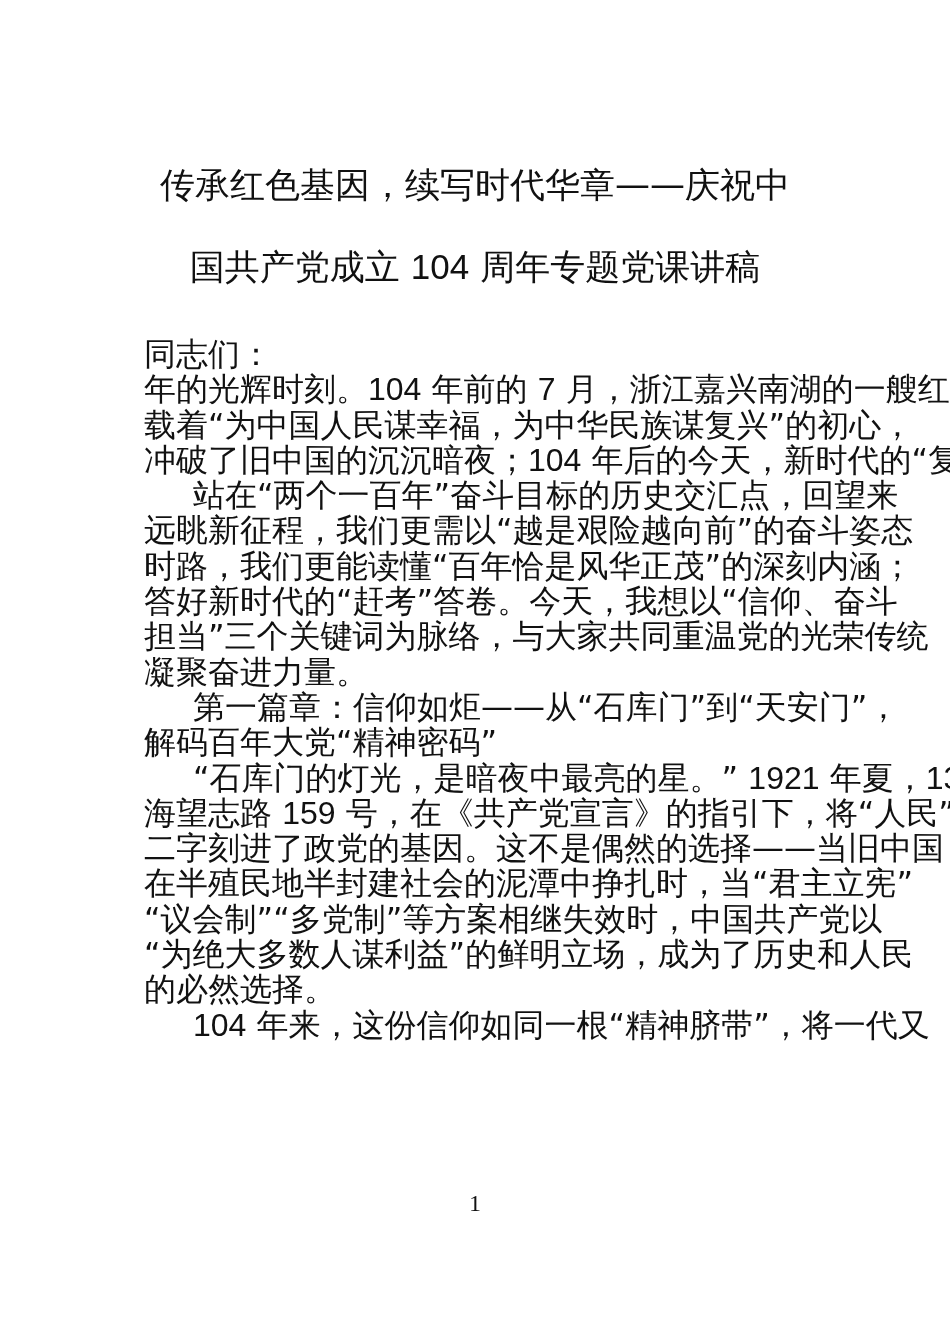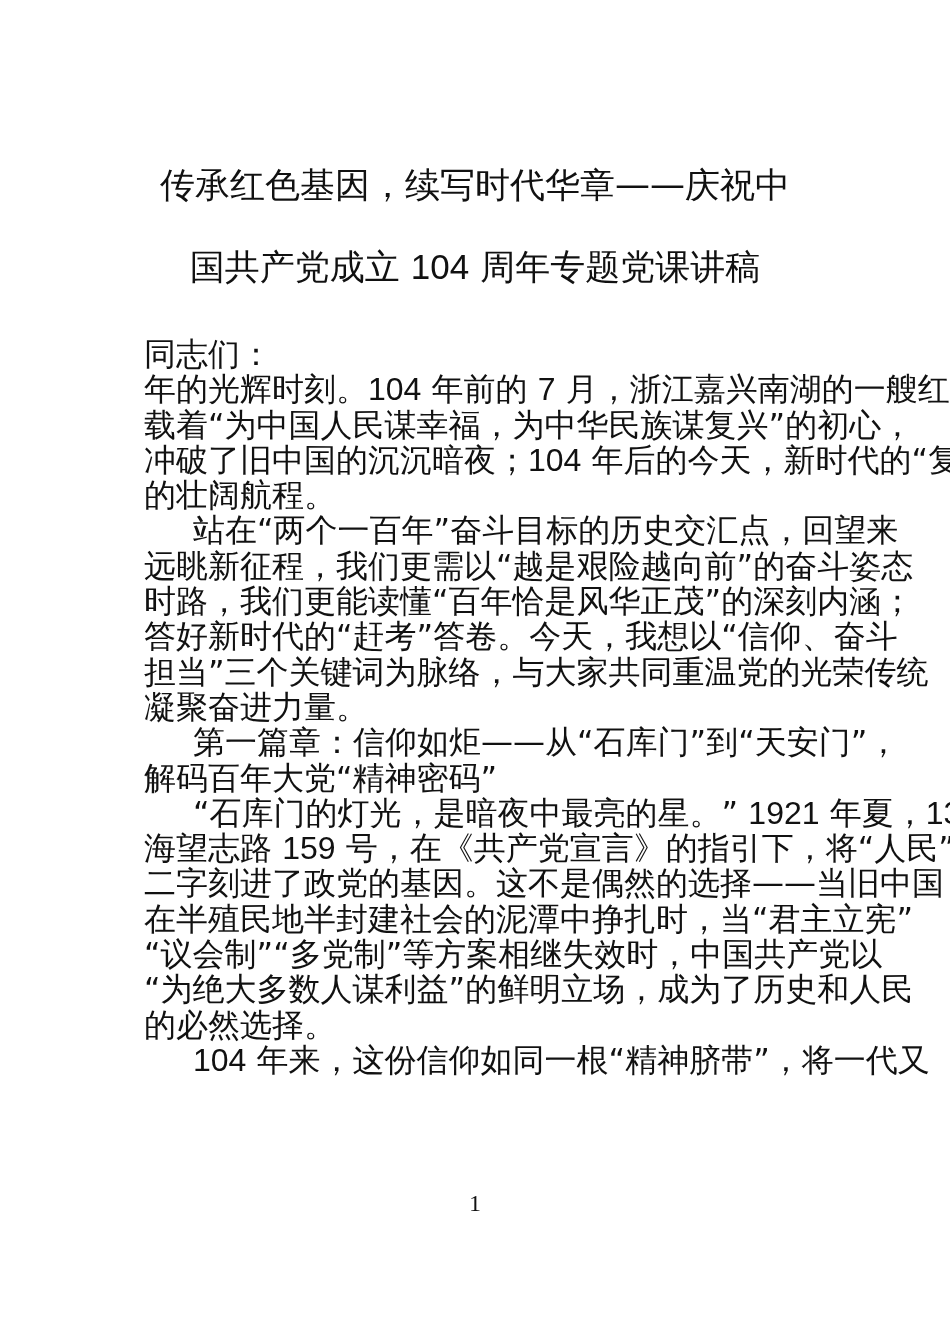--- a/index.html
+++ b/index.html
@@ -67,21 +67,20 @@
 
   <div class="title title-line-1">传承红色基因，续写时代华章——庆祝中</div>
   <div class="title title-line-2">国共产党成立 <span class="num">104</span> 周年专题党课讲稿</div>
 
   <div class="body-text">
     <div class="line">同志们：</div>
     <div id="body-lines">
         <div class="line">年的光辉时刻。<span class="num">104</span> 年前的 <span class="num">7</span> 月，浙江嘉兴南湖的一艘红船，</div>
         <div class="line">载着“为中国人民谋幸福，为中华民族谋复兴”的初心，</div>
         <div class="line">冲破了旧中国的沉沉暗夜；<span class="num">104</span> 年后的今天，新时代的“复</div>
-        <div class="line">的壮阔航程。</div>
         <div class="line indent">站在“两个一百年”奋斗目标的历史交汇点，回望来</div>
         <div class="line">远眺新征程，我们更需以“越是艰险越向前”的奋斗姿态</div>
         <div class="line">时路，我们更能读懂“百年恰是风华正茂”的深刻内涵；</div>
         <div class="line">答好新时代的“赶考”答卷。今天，我想以“信仰、奋斗</div>
         <div class="line">担当”三个关键词为脉络，与大家共同重温党的光荣传统</div>
         <div class="line">凝聚奋进力量。</div>
         <div class="line indent">第一篇章：信仰如炬——从“石库门”到“天安门”，</div>
         <div class="line">解码百年大党“精神密码”</div>
         <div class="line indent">“石库门的灯光，是暗夜中最亮的星。” <span class="num">1921</span> 年夏，<span class="num">13</span></div>
         <div class="line">海望志路 <span class="num">159</span> 号，在《共产党宣言》的指引下，将“人民”</div>

